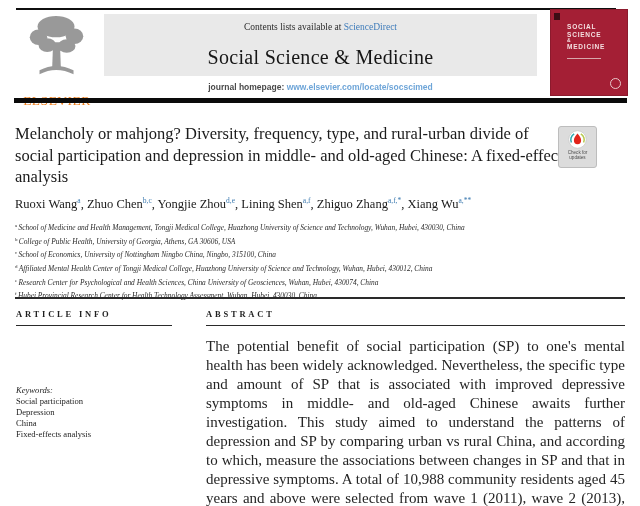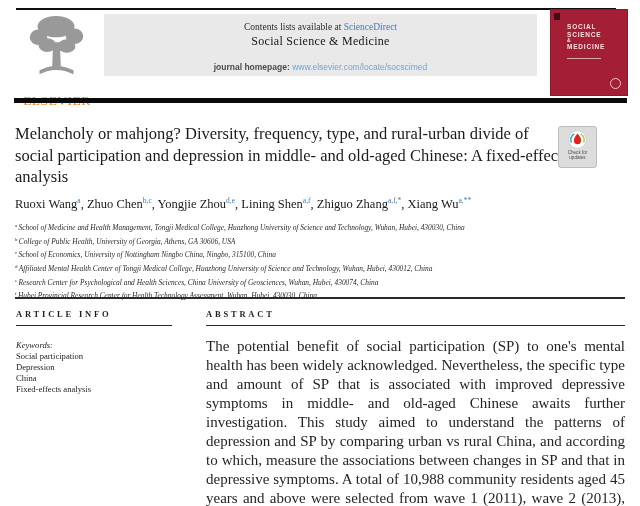--- a/index.html
+++ b/index.html
@@ -19,26 +19,26 @@
     color:#ee7f1d; font-weight:400; margin-top:10px;
   }
 
   
   .header-box {
     position:absolute; left:104px; top:14px; width:433px; height:62px;
     background:#e9e9e9; text-align:center;
   }
   .contents-line { margin-top:8px; font-size:9.5px; color:#2b2b2b; }
   .link-sd { color:#3f7cba; text-decoration:none; }
-  .journal-name { margin-top:2px; font-size:12px; color:#161616; letter-spacing:.3px; }
+  .journal-name { margin-top:14px; font-size:20px; color:#161616; letter-spacing:.3px; }
   .homepage-line {
     margin-top:13px; font-family:"Liberation Sans", sans-serif;
     font-size:8.5px; font-weight:bold; color:#4a4a4a;
   }
-  .link-url { color:#6ea5d8; text-decoration:none; font-weight:normal; }
+  .link-url { color:#6ea5d8; text-decoration:none; font-weight:bold; }
 
   
   .cover {
     position:absolute; left:550px; top:9px; width:78px; height:87px;
     background:#a41f35; box-shadow:inset 0 0 0 1px #8c1a2d;
   }
   .cover-corner { position:absolute; left:4px; top:4px; width:6px; height:7px; background:#3c0d15; }
   .cover-text { position:absolute; left:17px; top:14px; font-family:"Liberation Sans", sans-serif;
     color:#f4dfe0; font-size:6.5px; line-height:7.5px; letter-spacing:.8px; font-weight:bold; }
   .cover-amp { font-size:5px; display:block; line-height:5px; }
@@ -83,21 +83,21 @@
     letter-spacing:2.8px; color:#1f1f1f;
   }
   .sec-head.info { left:16px; }
   .sec-head.abst { left:206px; }
   .sec-rule { position:absolute; top:325px; height:1.2px; background:#2a2a2a; }
   .sec-rule.info { left:16px; width:156px; }
   .sec-rule.abst { left:206px; width:419px; }
 
   
   .keywords { position:absolute; left:16px; top:340px; width:160px; font-size:8.6px; line-height:11px; color:#242424; }
-  .kw-label { font-style:italic; }
+  .kw-label { font-style:italic;margin-top:45px; }
 
   
   .abstract-text {
     position:absolute; left:206px; top:337px; width:419px;
     font-size:15px; line-height:19px; text-align:justify; color:#242424;
   }
 </style>
 </head>
 <body>
 

